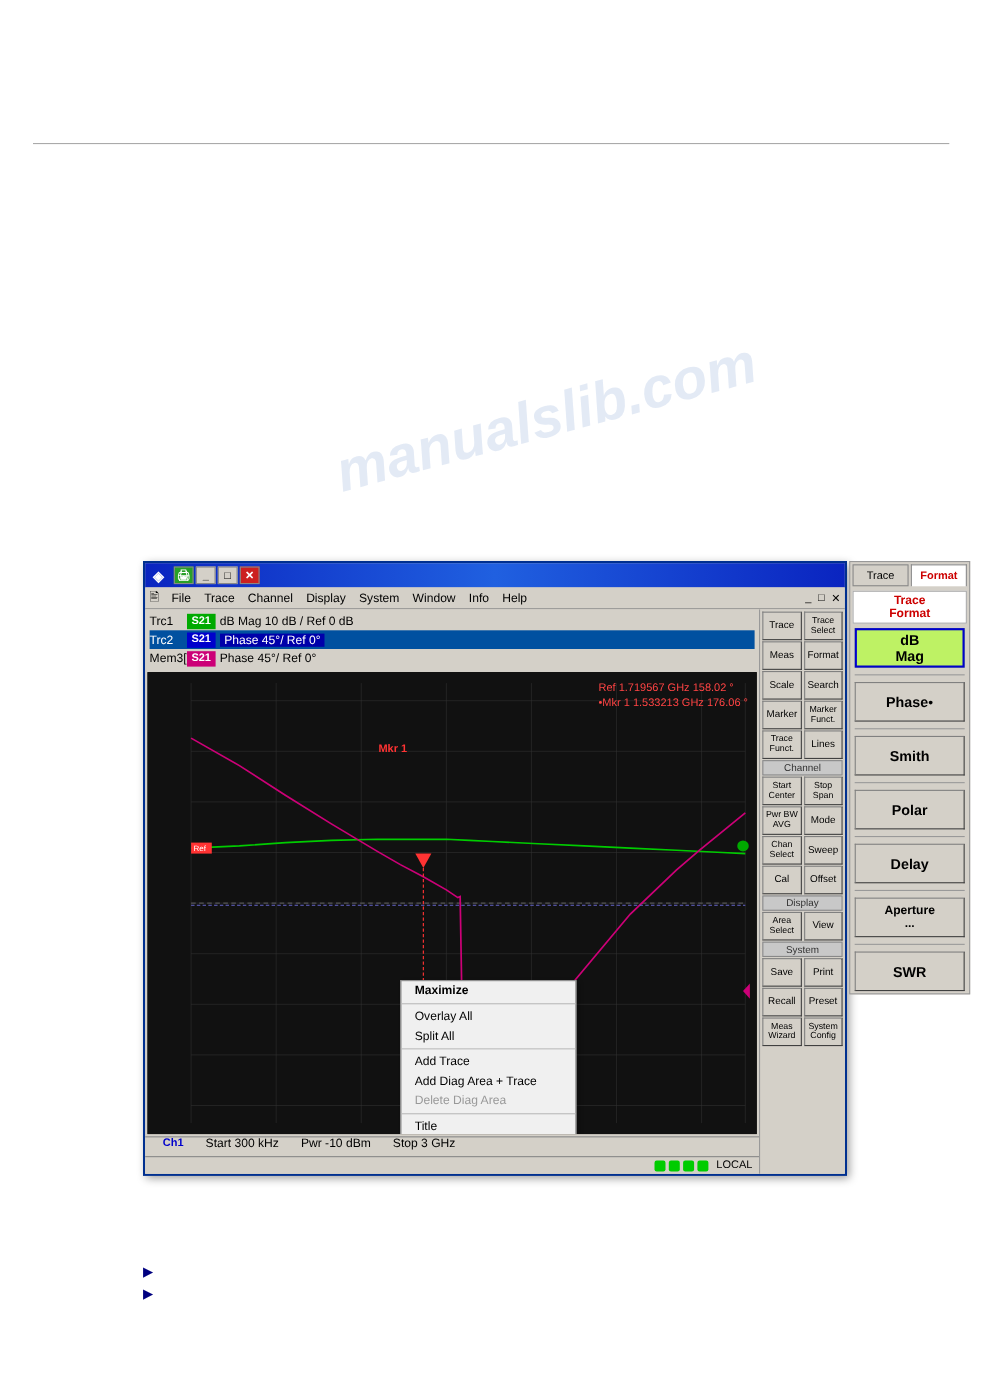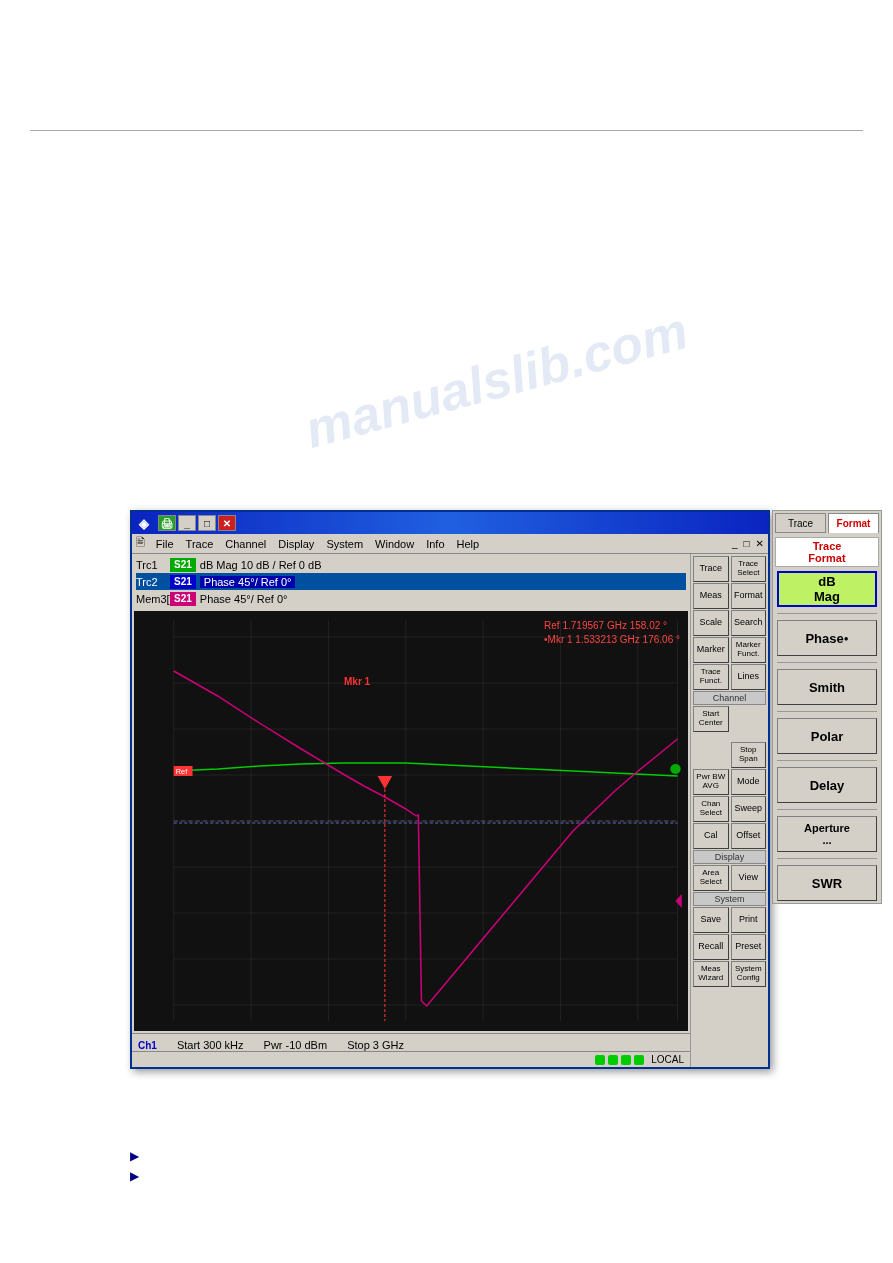--- a/index.html
+++ b/index.html
@@ -217,22 +217,22 @@
       background: #bbb;
       margin: 2px 0;
     }
     .ctx-bold { font-weight: bold; }
 
     
     .status-bar {
       background: #d4d0c8;
       height: 18px;
       display: flex;
-      align-items: flex-end;
-      padding: 0 6px;
+      align-items: flex-start;
+      padding: 0 16px;
       font-size: 11px;
       border-top: 1px solid #888;
       gap: 20px;
     }
     .status-ch { color: #0000cc; font-weight: bold; font-size: 10px; }
 
     
     .bottom-bar {
       background: #d4d0c8;
       height: 16px;
@@ -527,20 +527,33 @@
 
         <div class="marker-label">
           <span>Mkr 1</span>
         </div>
 
         <div class="marker-info">
           <div class="ref-line">Ref   1.719567 GHz  158.02 °</div>
           <div class="mkr-line">•Mkr 1  1.533213 GHz  176.06 °</div>
         </div>
 
+        <div class="context-menu">
+          <div class="ctx-item ctx-bold">Maximize</div>
+          <div class="ctx-sep"></div>
+          <div class="ctx-item">Overlay All</div>
+          <div class="ctx-item">Split All</div>
+          <div class="ctx-sep"></div>
+          <div class="ctx-item">Add Trace</div>
+          <div class="ctx-item">Add Diag Area + Trace</div>
+          <div class="ctx-item disabled">Delete Diag Area</div>
+          <div class="ctx-sep"></div>
+          <div class="ctx-item">Title</div>
+
+        </div>
       </div>
 
       <div class="status-bar">
         <span class="status-ch">Ch1</span>
         <span>Start  300 kHz</span>
         <span>Pwr  -10 dBm</span>
         <span>Stop  3 GHz</span>
       </div>
 
       <div class="bottom-bar">
@@ -571,21 +584,21 @@
         <div class="sb-btn" style="font-size:8px;">Marker<br>Funct.</div>
       </div>
       <div class="sb-row">
         <div class="sb-btn" style="font-size:8px;">Trace<br>Funct.</div>
         <div class="sb-btn">Lines</div>
       </div>
 
       <div class="sb-section">Channel</div>
       <div class="sb-row">
         <div class="sb-btn" style="font-size:8px;">Start<br>Center</div>
-        <div class="sb-btn" style="font-size:8px;margin-top:36px;">Stop<br>Span</div>
+        <div class="sb-btn" style="font-size:8px;">Stop<br>Span</div>
       </div>
       <div class="sb-row">
         <div class="sb-btn" style="font-size:8px;">Pwr BW<br>AVG</div>
         <div class="sb-btn">Mode</div>
       </div>
       <div class="sb-row">
         <div class="sb-btn" style="font-size:8px;">Chan<br>Select</div>
         <div class="sb-btn">Sweep</div>
       </div>
       <div class="sb-row">

